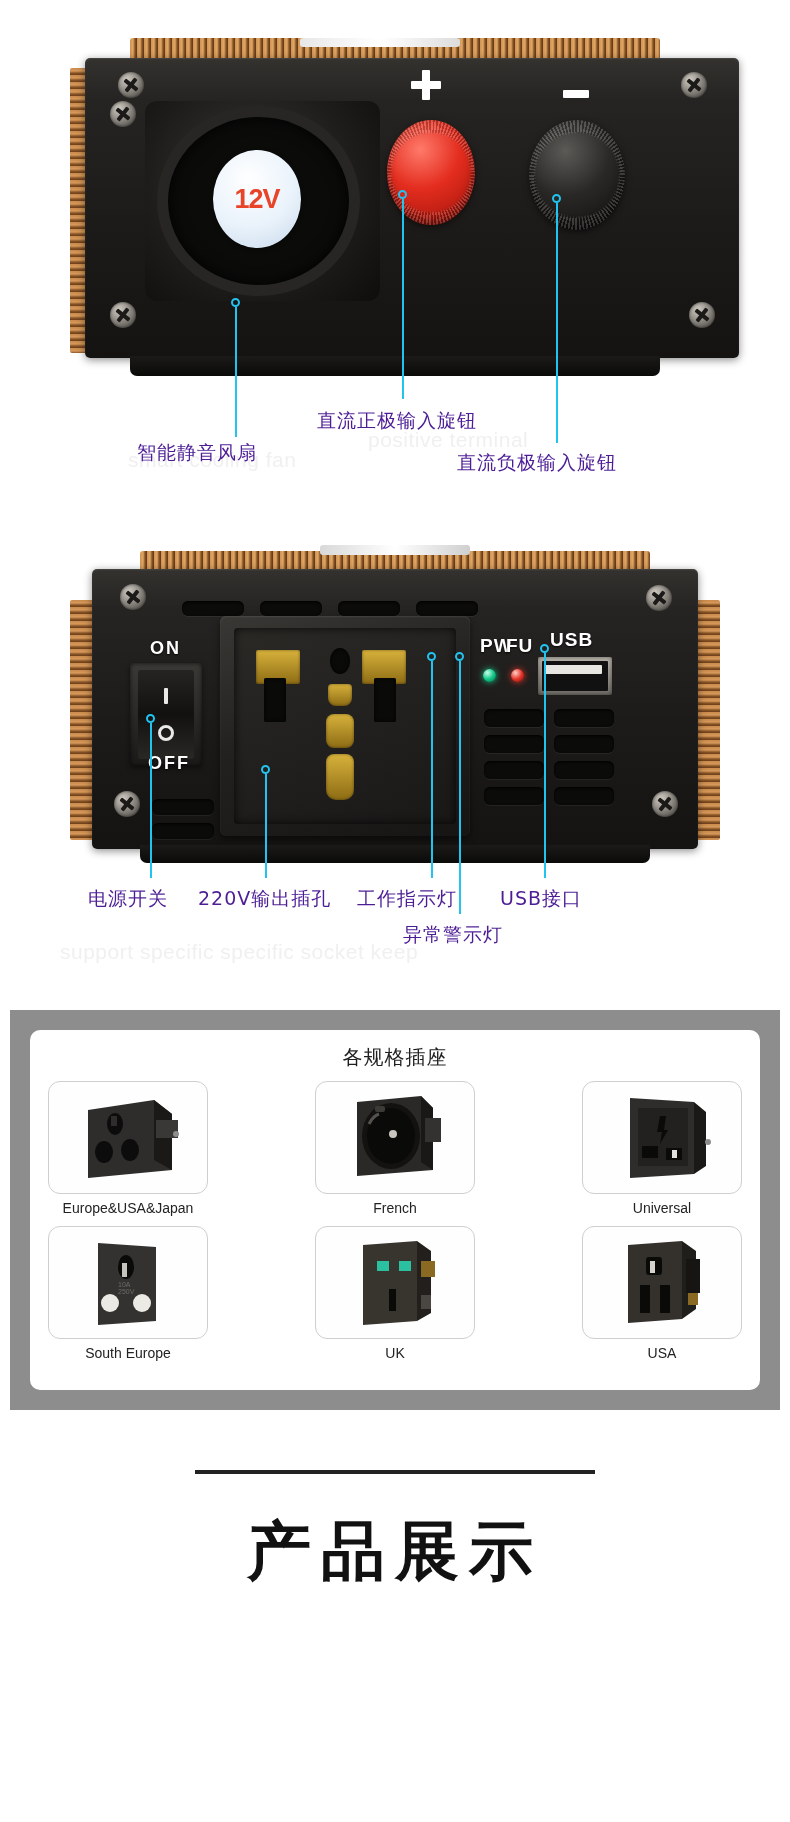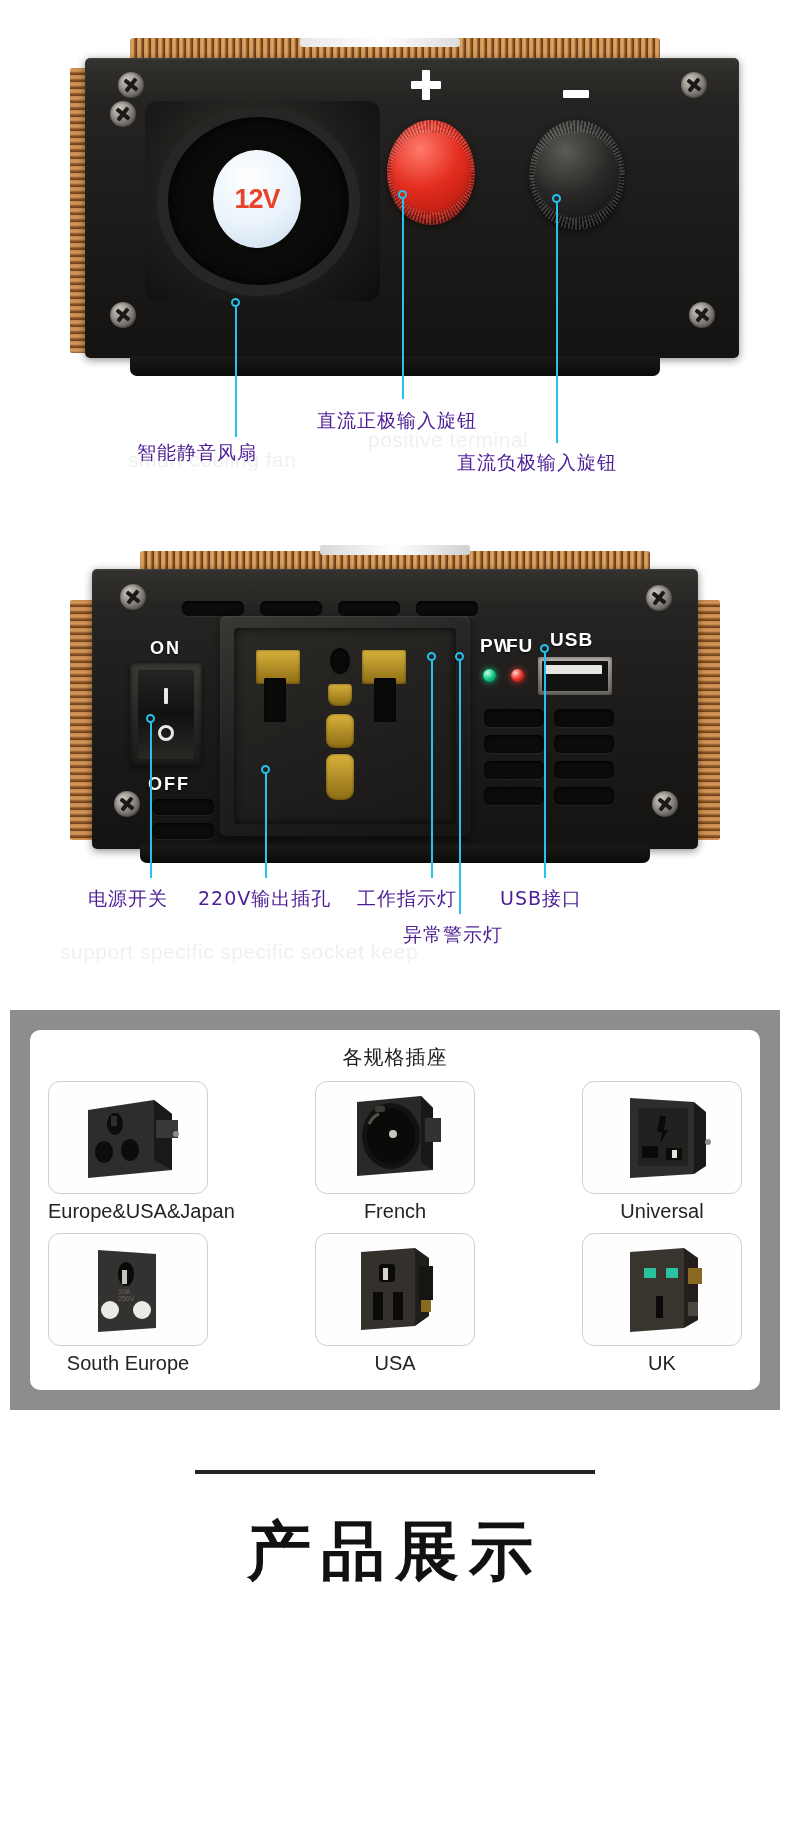--- a/index.html
+++ b/index.html
@@ -194,21 +194,21 @@
     font-family: "DejaVu Sans", sans-serif; margin-bottom: 10px;
   }
   .gallery-row { display: flex; justify-content: space-between; margin-bottom: 4px; }
   .socket-card { width: 160px; }
   .socket-box {
     width: 160px; height: 113px; border: 1px solid #cfcfcf; border-radius: 12px;
     background: #fefefe; display: flex; align-items: center; justify-content: center;
     overflow: hidden;
   }
   .socket-caption {
-    text-align: center; font-size: 20px; color: #232323; margin-top: 6px;
+    text-align: center; font-size: 14px; color: #232323; margin-top: 6px;
     font-family: "Liberation Sans", sans-serif;
   }
 
   
   #product-show { position: absolute; left: 0; top: 1440px; width: 790px; }
   .rule { width: 400px; height: 4px; background: #222; margin: 30px auto 0; }
   .big-title {
     text-align: center; font-size: 64px; font-weight: bold; color: #111;
     letter-spacing: 10px; margin-top: 34px;
     font-family: "DejaVu Sans", sans-serif;
@@ -296,21 +296,21 @@
       <div class="vent" style="left:246px;top:32px;width:62px;height:15px;"></div>
       <div class="vent" style="left:324px;top:32px;width:62px;height:15px;"></div>
 
       <div class="onoff" style="left:58px;top:69px;">ON</div>
       <div class="rocker-frame" style="left:38px;top:94px;width:72px;height:103px;">
         <div class="rocker" style="left:8px;top:7px;width:56px;height:89px;">
           <div class="bar"></div>
           <div class="circ"></div>
         </div>
       </div>
-      <div class="onoff" style="left:56px;top:205px;">OFF</div>
+      <div class="onoff" style="left:56px;top:184px;">OFF</div>
 
       <div class="socket-plate" style="left:128px;top:47px;width:250px;height:220px;">
         <div class="socket-inner" style="left:14px;top:12px;width:222px;height:196px;">
           <div class="brass" style="left:22px;top:22px;width:44px;height:34px;"></div>
           <div class="brass" style="left:128px;top:22px;width:44px;height:34px;"></div>
           <div class="slot-dark" style="left:30px;top:50px;width:22px;height:44px;"></div>
           <div class="slot-dark" style="left:140px;top:50px;width:22px;height:44px;"></div>
           <div class="slot-dark" style="left:96px;top:20px;width:20px;height:26px;border-radius:50%;"></div>
           <div class="brass" style="left:94px;top:56px;width:24px;height:22px;border-radius:4px 4px 8px 8px;"></div>
           <div class="brass" style="left:92px;top:86px;width:28px;height:34px;border-radius:8px;"></div>
@@ -437,48 +437,48 @@
             <text x="50" y="52" font-size="7" fill="#6d6a66" font-family="sans-serif">10A</text>
             <text x="50" y="59" font-size="7" fill="#6d6a66" font-family="sans-serif">250V</text>
           </svg>
         </div>
         <div class="socket-caption">South Europe</div>
       </div>
 
       <div class="socket-card">
         <div class="socket-box">
           <svg width="120" height="96" viewBox="0 0 120 96">
+            <polygon points="28,10 82,6 82,86 28,90" fill="#38352f"></polygon>
+            <polygon points="82,6 96,16 96,78 82,86" fill="#221f1c"></polygon>
+            <rect x="86" y="26" width="14" height="16" fill="#8a6a22"></rect>
+            <rect x="42" y="26" width="12" height="10" fill="#2ac0a0"></rect>
+            <rect x="64" y="26" width="12" height="10" fill="#2ac0a0"></rect>
+            <rect x="54" y="54" width="7" height="22" fill="#0a0a09"></rect>
+            <rect x="86" y="60" width="10" height="14" fill="#4a4742"></rect>
+          </svg>
+        </div>
+        <div class="socket-caption">UK</div>
+      </div>
+
+      <div class="socket-card">
+        <div class="socket-box">
+          <svg width="120" height="96" viewBox="0 0 120 96">
             <polygon points="26,10 80,6 80,84 26,88" fill="#34312d"></polygon>
             <polygon points="80,6 94,16 94,74 80,84" fill="#201e1b"></polygon>
             <rect x="84" y="24" width="14" height="34" fill="#171513"></rect>
             <rect x="86" y="58" width="10" height="12" fill="#8a6a22"></rect>
             <rect x="44" y="22" width="16" height="18" rx="3" fill="#0a0a09"></rect>
             <rect x="48" y="26" width="5" height="12" fill="#d6d3cc"></rect>
             <rect x="38" y="50" width="10" height="28" fill="#0a0a09"></rect>
             <rect x="58" y="50" width="10" height="28" fill="#0a0a09"></rect>
           </svg>
         </div>
         <div class="socket-caption">USA</div>
       </div>
 
-      <div class="socket-card">
-        <div class="socket-box">
-          <svg width="120" height="96" viewBox="0 0 120 96">
-            <polygon points="28,10 82,6 82,86 28,90" fill="#38352f"></polygon>
-            <polygon points="82,6 96,16 96,78 82,86" fill="#221f1c"></polygon>
-            <rect x="86" y="26" width="14" height="16" fill="#8a6a22"></rect>
-            <rect x="42" y="26" width="12" height="10" fill="#2ac0a0"></rect>
-            <rect x="64" y="26" width="12" height="10" fill="#2ac0a0"></rect>
-            <rect x="54" y="54" width="7" height="22" fill="#0a0a09"></rect>
-            <rect x="86" y="60" width="10" height="14" fill="#4a4742"></rect>
-          </svg>
-        </div>
-        <div class="socket-caption">UK</div>
-      </div>
-
     </div>
   </div>
 </div>
 
 <div id="product-show">
   <div class="rule"></div>
   <div class="big-title">产品展示</div>
 </div>
 
 </body></html>

